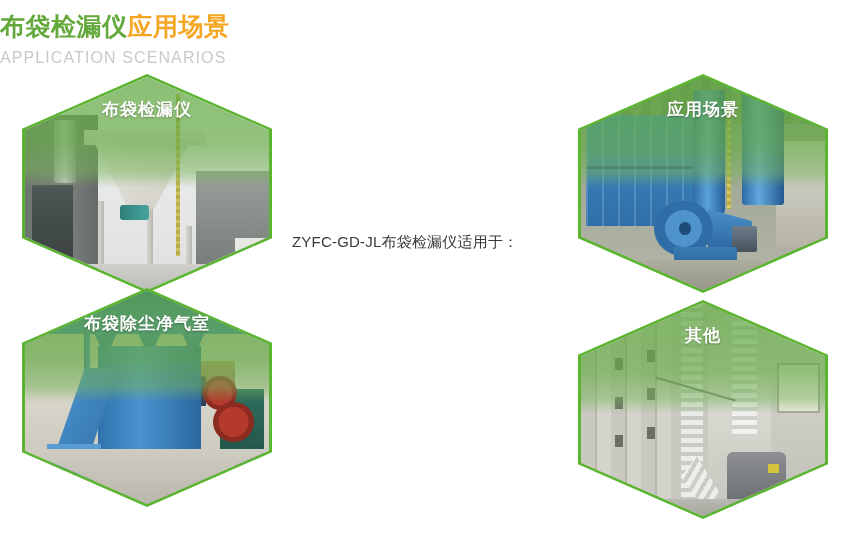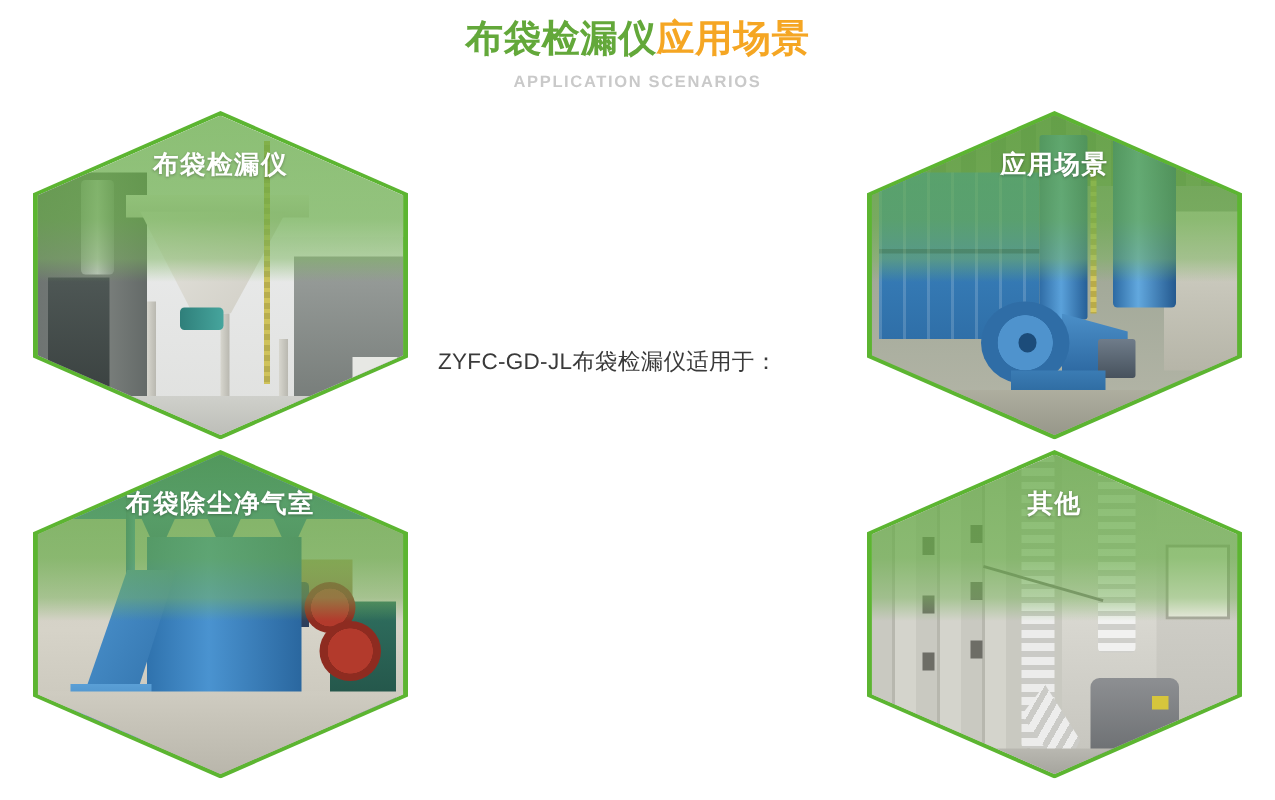--- a/index.html
+++ b/index.html
@@ -14,40 +14,39 @@
     overflow: hidden;
     font-family: "Liberation Sans", "DejaVu Sans", sans-serif;
     -webkit-font-smoothing: antialiased;
   }
 
   
   #header {
     position: absolute;
     top: 0; left: 0;
     width: 850px;
-    text-align: center;
   }
   #page-title {
     margin: 0;
     padding-top: 9px;
     font-size: 25px;
     font-weight: 700;
     letter-spacing: 0.5px;
     line-height: 34px;
     white-space: nowrap;
   }
   #page-title .t-green { color: #63a83a; }
   #page-title .t-orange { color: #f5a623; }
   #subtitle {
     margin: 0;
     padding-top: 6px;
-    font-size: 11px;
+    font-size: 16px;
     letter-spacing: 1.1px;
     color: #c9c9c9;
-    font-weight: 700;
+    font-weight: 400;
   }
 
   
   .hex {
     position: absolute;
     width: 250px;
     height: 219px;
   }
   .hex-clip {
     position: absolute;
@@ -292,21 +291,21 @@
         <div class="motor2"></div>
         <div class="base"></div>
         <div class="ground2"></div>
       </div>
       <div class="band"></div>
     </div>
   </div>
   <div class="hex-label">应用场景</div>
 </div>
 
-<div class="hex" style="left:22px; top:300px;">
+<div class="hex" style="left:22px; top:288px;">
   <div class="hex-clip">
     <div class="hex-inner">
       <div class="photo ph3">
         <div class="ceil"></div>
         <div class="crate"></div>
         <div class="worker"></div>
         <div class="hopA"></div>
           <div class="hopB"></div>
           <div class="hopC"></div>
         <div class="body"></div>

